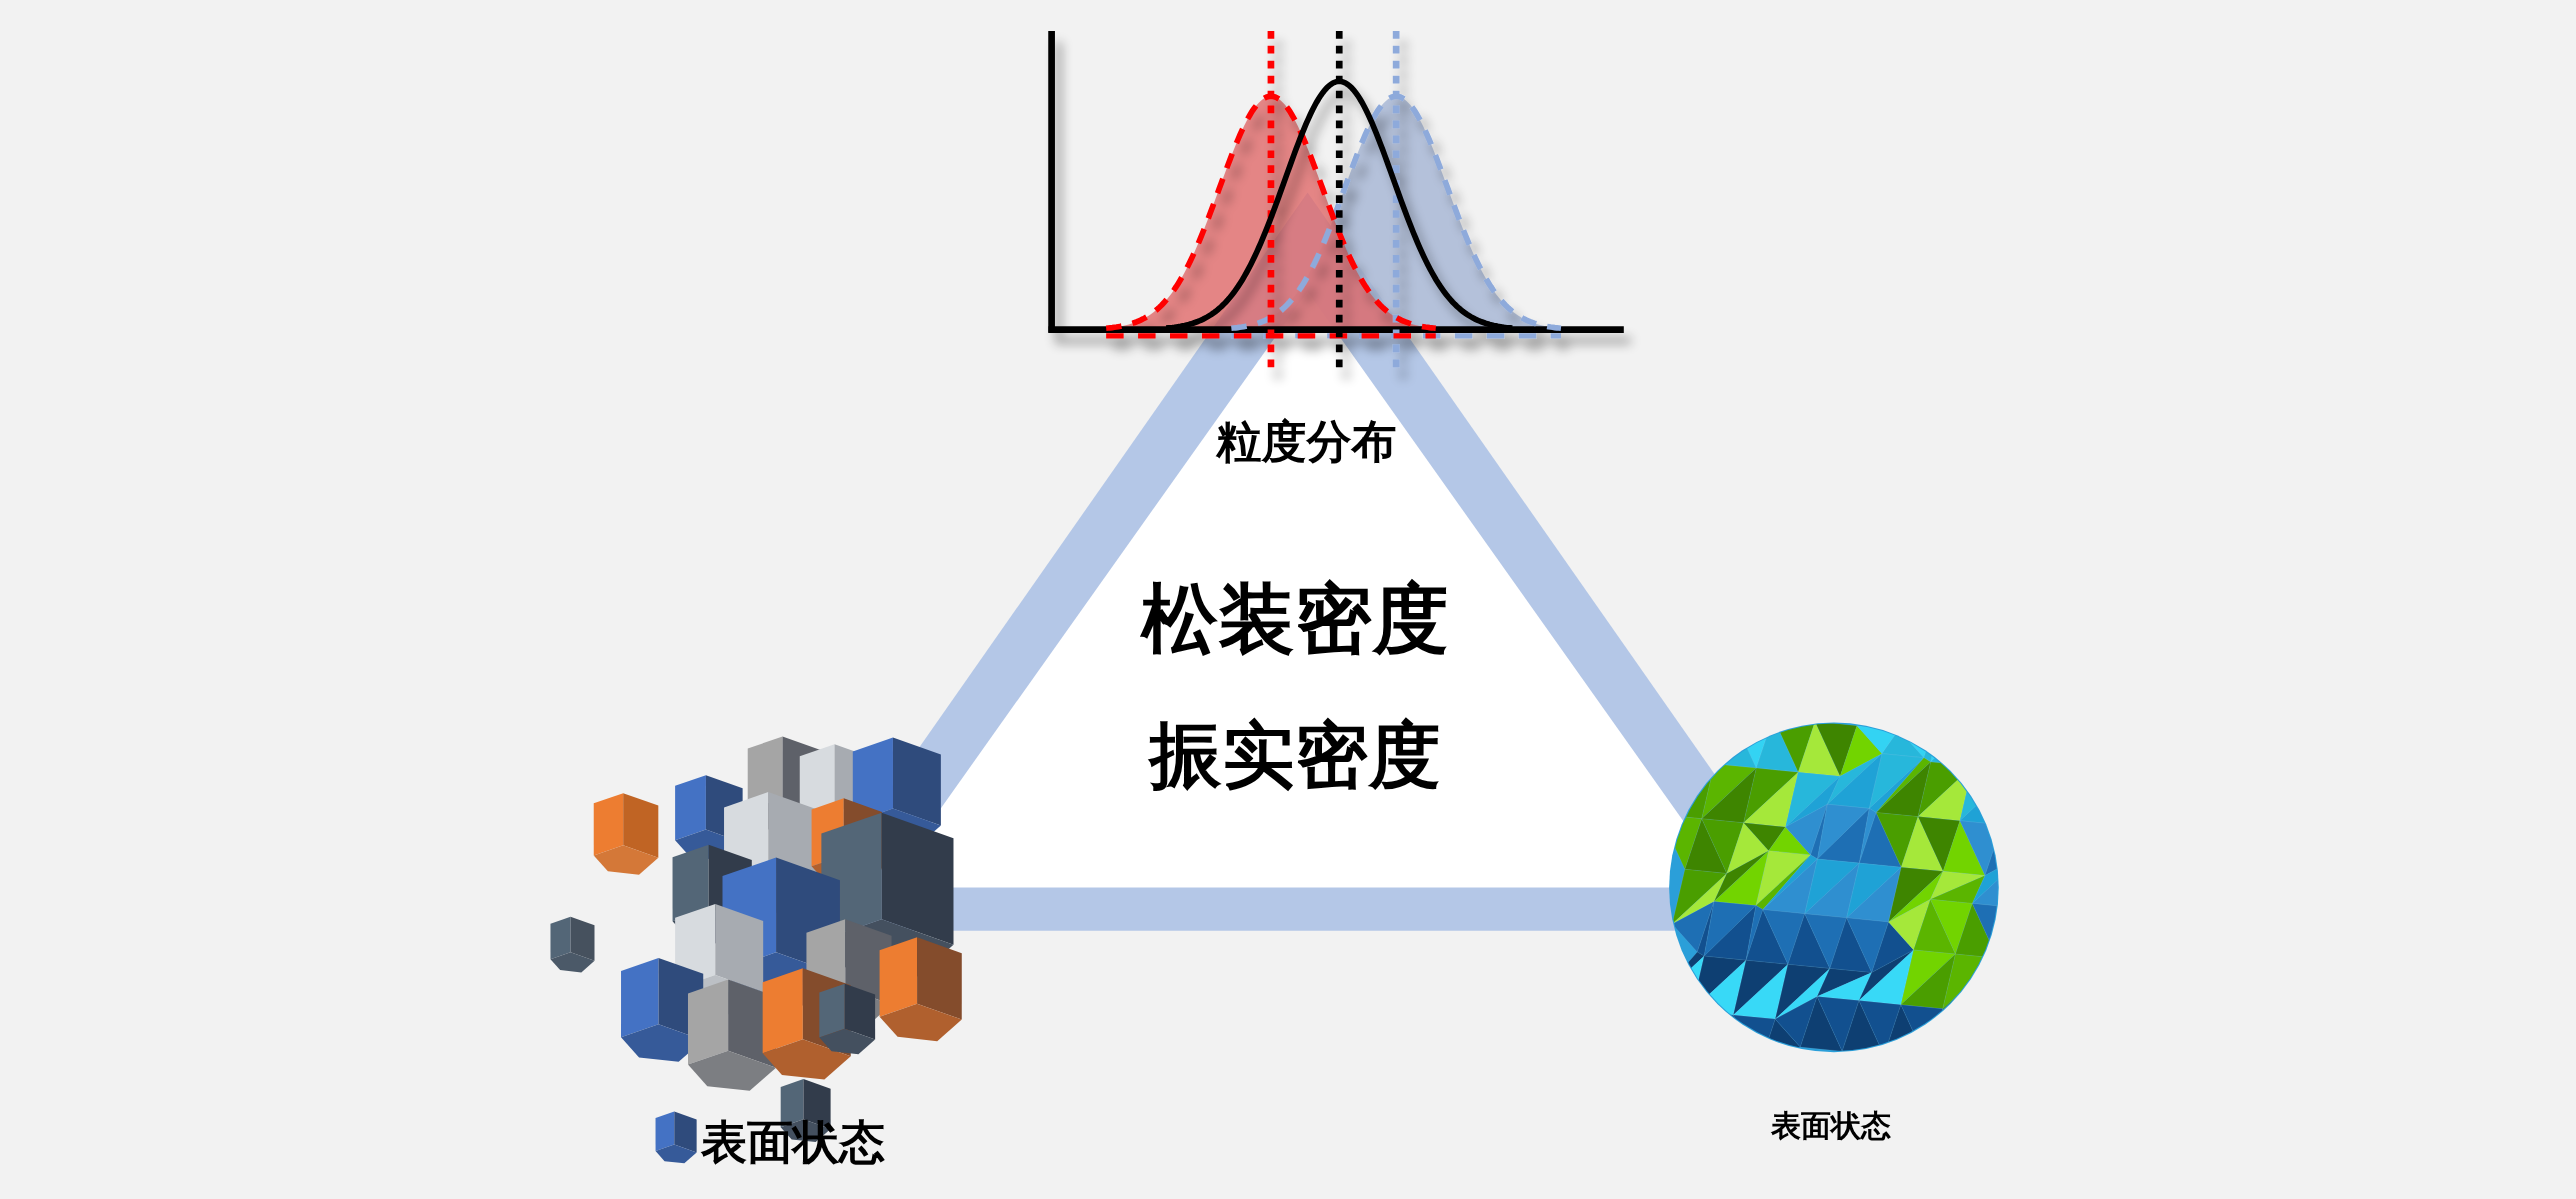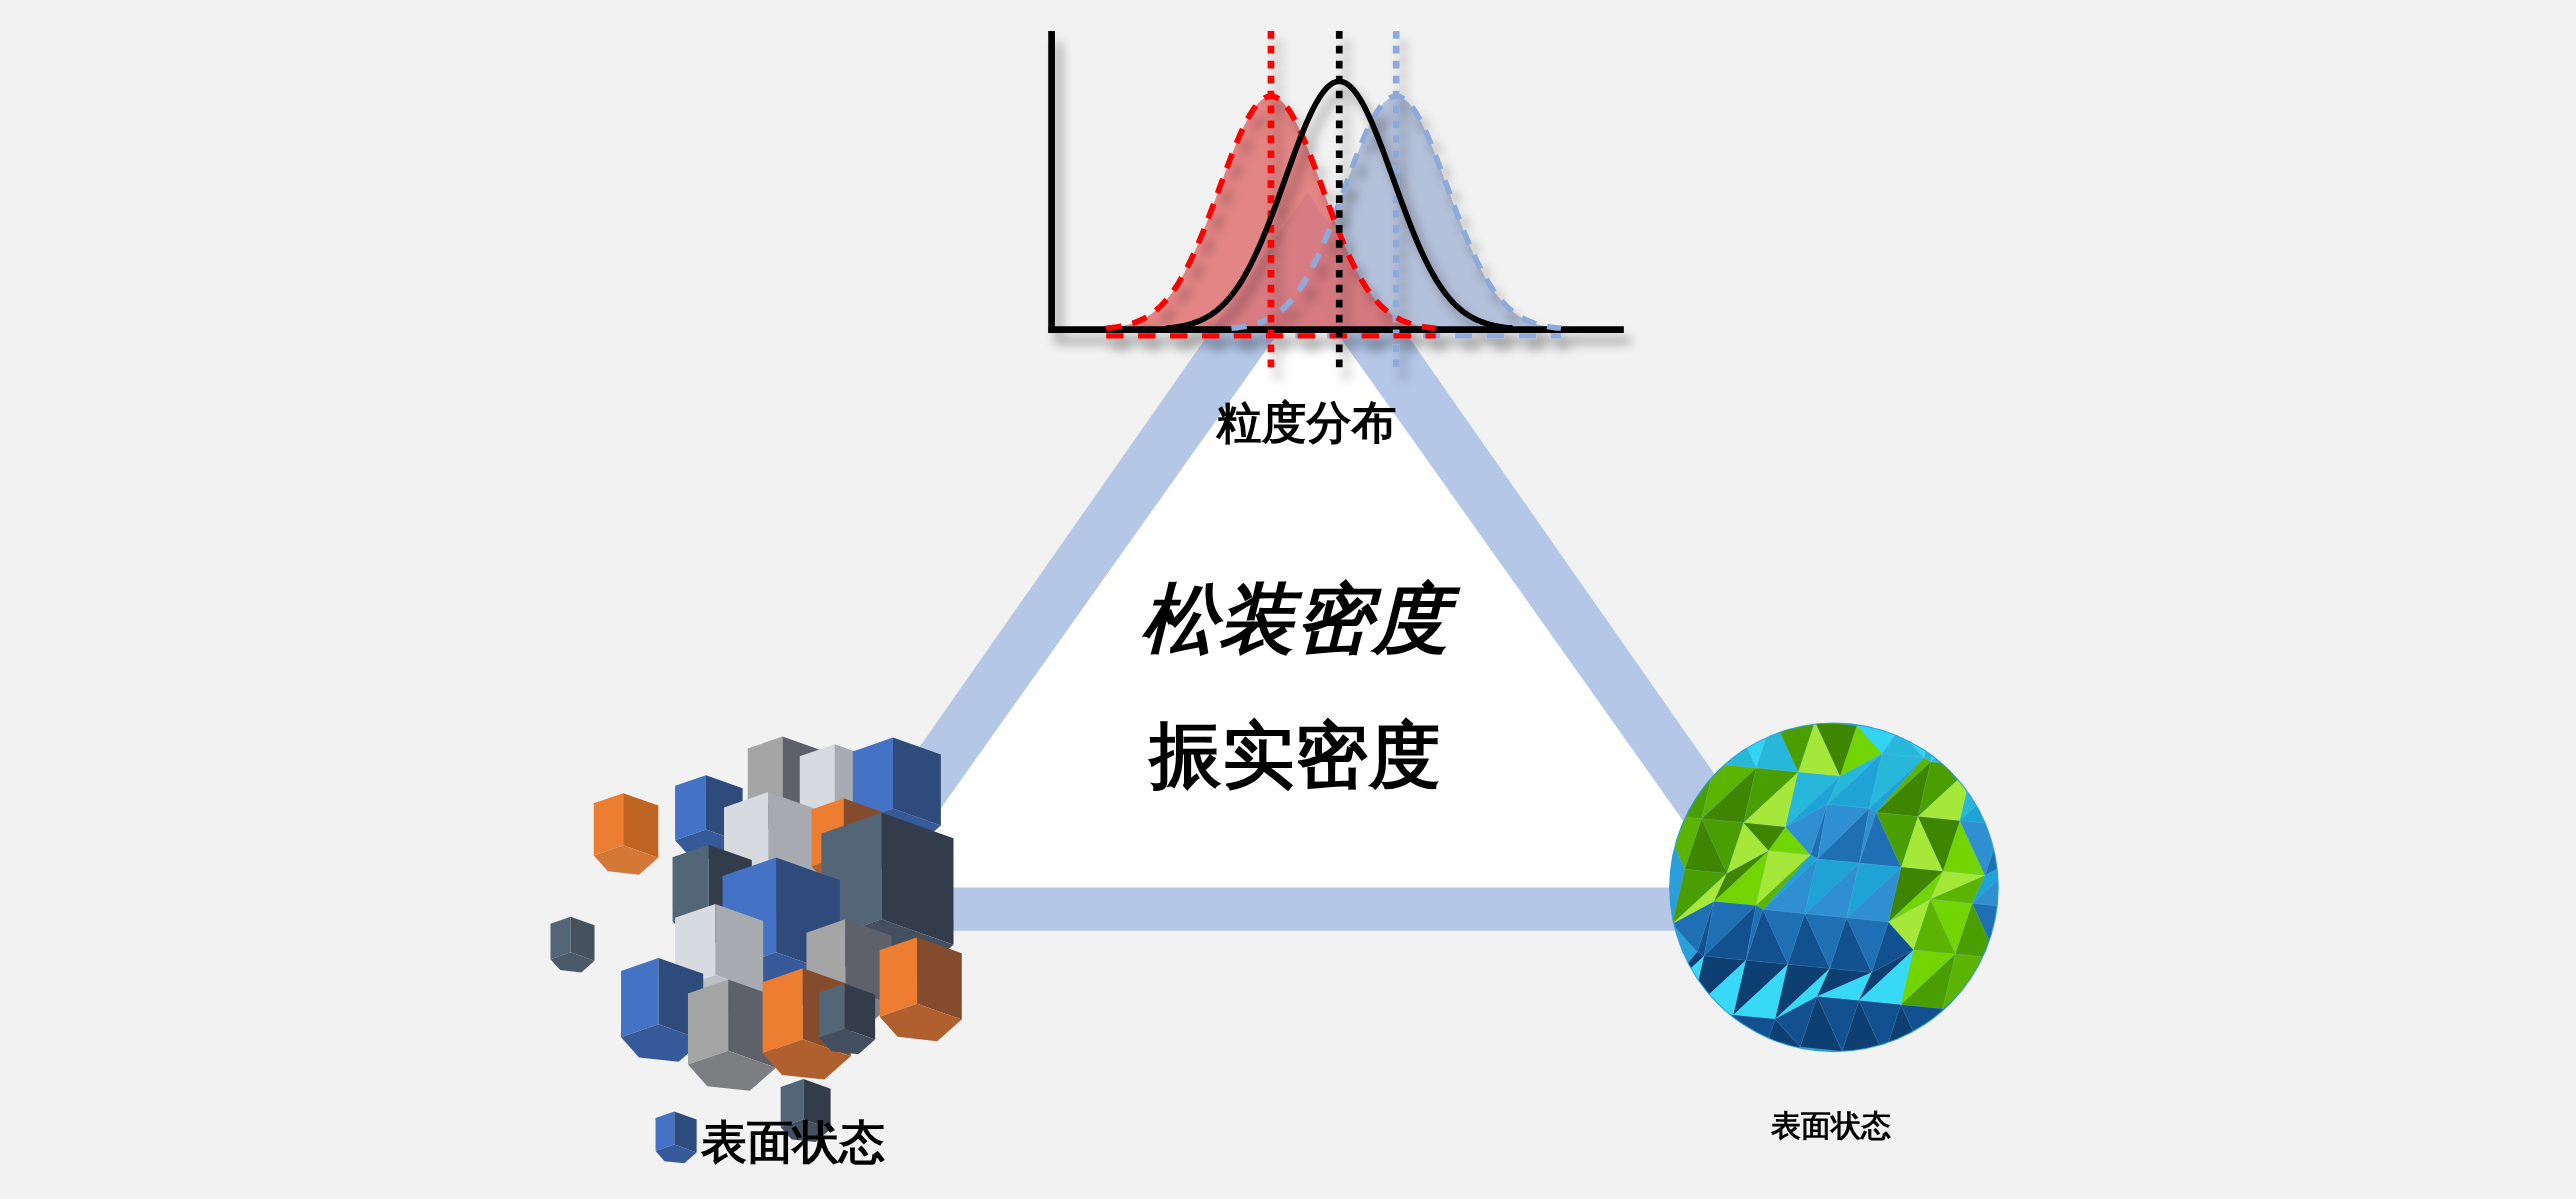--- a/index.html
+++ b/index.html
@@ -1,22 +1,22 @@
 <!DOCTYPE html>
 <html style="font-size:8.2px"><head>
 <meta charset="utf-8">
 <style>
   html, body { margin: 0; padding: 0; }
   body { width: 2576px; height: 1199px; background: #F2F2F2; position: relative; overflow: hidden;
          font-family: "DejaVu Sans", "Liberation Sans", sans-serif; }
   #stage { position: absolute; left: 0; top: 0; width: 2576px; height: 1199px; }
   .label { position: absolute; color: #000; font-weight: bold; white-space: nowrap; text-align: center;
            font-family: "DejaVu Sans", "Liberation Sans", sans-serif; line-height: 1; }
-  #chart-label { left: 1206px; top: 400px; width: 201px; font-size: 45px; }
-  #center-line-1 { left: 1133px; top: 581px; width: 325px; font-size: 76px; letter-spacing: 1px; font-style: italic; }
+  #chart-label { left: 1206px; top: 419px; width: 201px; font-size: 45px; }
+  #center-line-1 { left: 1133px; top: 581px; width: 325px; font-size: 76px; letter-spacing: 1px; }
   #center-line-2 { left: 1133px; top: 719px; width: 325px; font-size: 72px; letter-spacing: 1px; }
   #shape-label { left: 690px; top: 1119px; width: 206px; font-size: 46px; }
   #surface-label { left: 1728px; top: 1111px; width: 206px; font-size: 30px; }
 </style>
 </head>
 <body>
 
 <svg id="stage" viewBox="0 0 5000 2328" xmlns="http://www.w3.org/2000/svg">
   <defs>
     <filter id="shadow" x="-20%" y="-20%" width="140%" height="140%">

